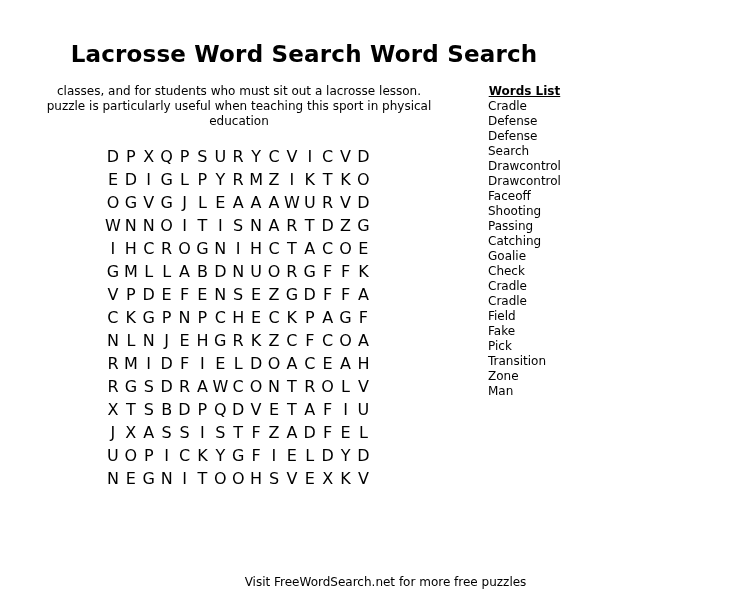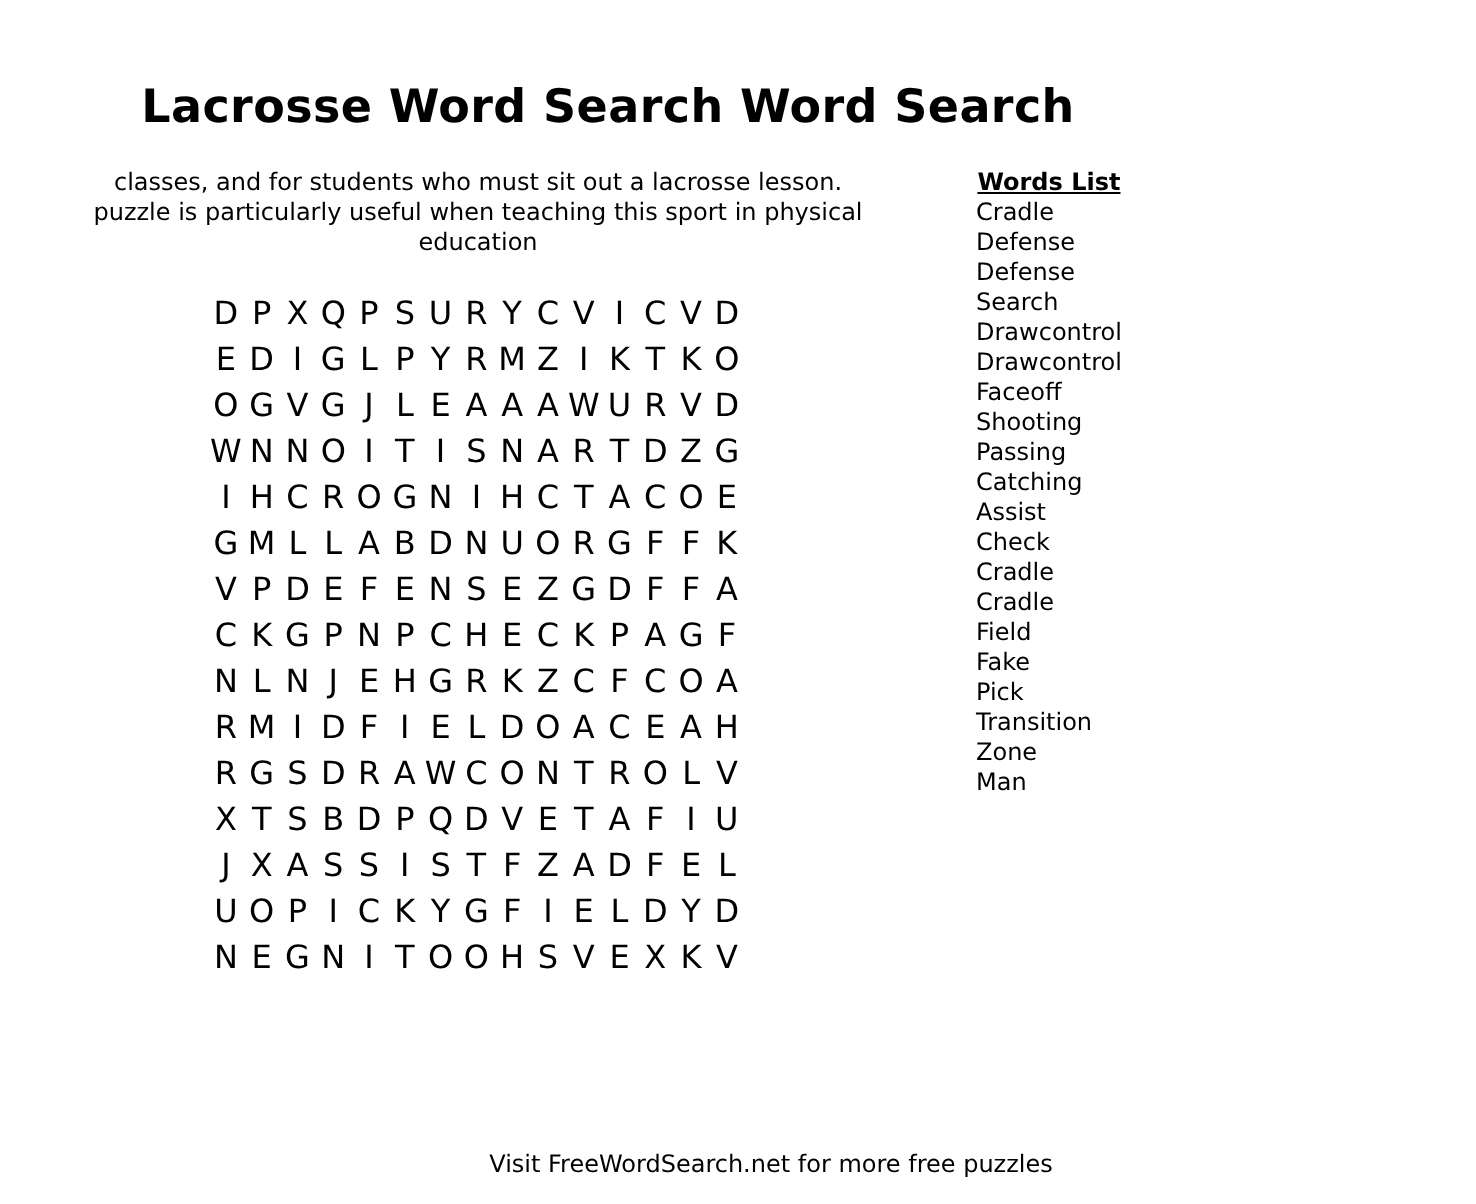--- a/index.html
+++ b/index.html
@@ -85,21 +85,21 @@
       <div class="word-item">Cradle</div>
       <div class="word-item">Defense</div>
       <div class="word-item">Defense</div>
       <div class="word-item">Search</div>
       <div class="word-item">Drawcontrol</div>
       <div class="word-item">Drawcontrol</div>
       <div class="word-item">Faceoff</div>
       <div class="word-item">Shooting</div>
       <div class="word-item">Passing</div>
       <div class="word-item">Catching</div>
-      <div class="word-item">Assist</div>
+      <div class="word-item">Goalie</div>
       <div class="word-item">Check</div>
       <div class="word-item">Cradle</div>
       <div class="word-item">Cradle</div>
       <div class="word-item">Field</div>
       <div class="word-item">Fake</div>
       <div class="word-item">Pick</div>
       <div class="word-item">Transition</div>
       <div class="word-item">Zone</div>
       <div class="word-item">Man</div>
     </div>

